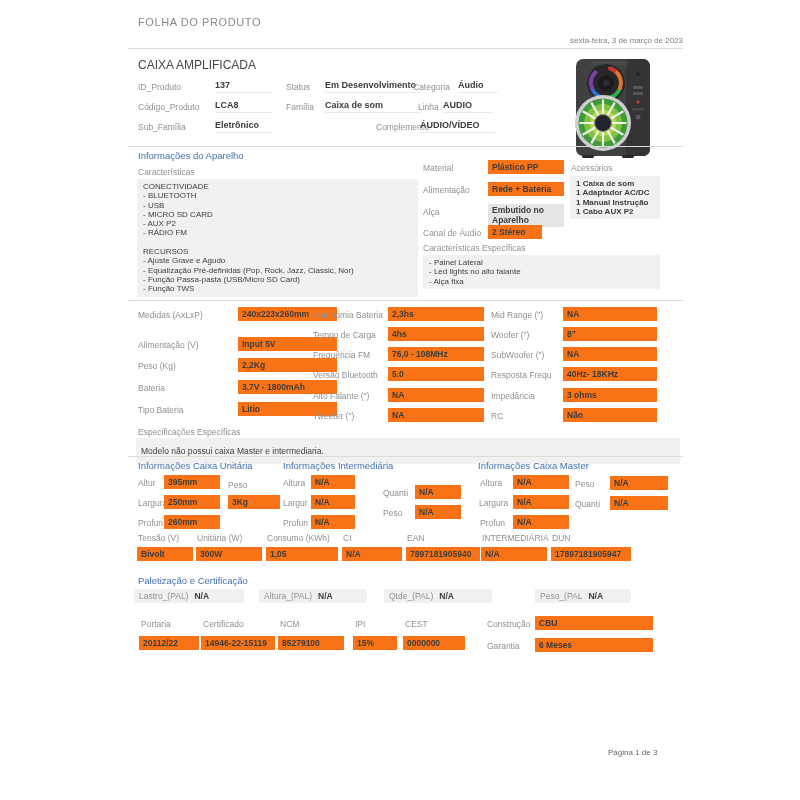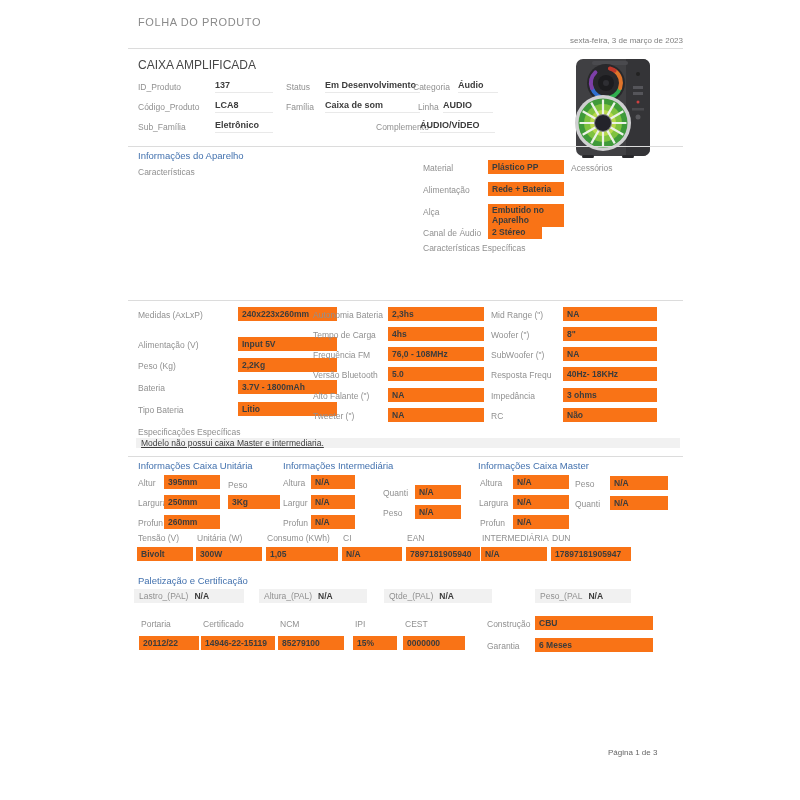--- a/index.html
+++ b/index.html
@@ -11,24 +11,24 @@
          font-size:21px;font-weight:800;color:#4a4a4a;letter-spacing:-.5px;}
   .date{position:absolute;left:480px;top:36px;width:203px;text-align:right;font-size:8px;color:#808080;}
   .ptitle{position:absolute;font-size:12px;color:#474747;white-space:nowrap;}
   .sec{position:absolute;font-size:9.5px;color:#4271ae;white-space:nowrap;}
   .l{position:absolute;font-size:8.5px;color:#909090;white-space:nowrap;}
   .u{position:absolute;font-size:9px;font-weight:bold;color:#3c3c3c;white-space:nowrap;
      border-bottom:1px solid #e9e9e9;padding-bottom:2px;}
   .b{position:absolute;font-size:8.5px;font-weight:bold;color:#3c3c3c;white-space:nowrap;
      background:#f97316;padding:2px 4px;height:10px;}
   .bw{position:absolute;font-size:8.5px;font-weight:bold;color:#3c3c3c;
-      background:#f97316;padding:2px 4px;line-height:9.5px;word-break:break-word;}
+      background:#e5e5e5;padding:2px 4px;line-height:9.5px;word-break:break-word;}
   .pre{position:absolute;font-size:8px;color:#3c3c3c;background:#f1f1f1;
        padding:3px 6px;line-height:9.3px;white-space:pre-line;}
-  .note{position:absolute;font-size:8.5px;color:#3c3c3c;background:#f1f1f1;padding:0 5px;height:10px;white-space:nowrap;text-decoration:underline;}
+  .note{position:absolute;font-size:8.5px;color:#3c3c3c;background:#f1f1f1;padding:8px 5px;height:10px;white-space:nowrap;}
   .pair{position:absolute;font-size:8.5px;background:#f1f1f1;padding:2px 5px;height:10px;white-space:nowrap;}
   .pair .pl{color:#909090;}
   .pair .pv{color:#3c3c3c;font-weight:bold;margin-left:6px;}
   .footer{position:absolute;font-size:8px;color:#666;white-space:nowrap;}
   svg{position:absolute;}
 </style>
 </head>
 <body>
 
 <div class="page">
@@ -94,33 +94,52 @@
     <rect x="66" y="52" width="12" height="2.5" fill="#4a4a4e"></rect>
     <circle cx="72" cy="61" r="2.5" fill="#58585c"></circle>
     <rect x="16" y="99" width="12" height="3" rx="1.5" fill="#29292c"></rect>
     <rect x="56" y="99" width="12" height="3" rx="1.5" fill="#29292c"></rect>
   </svg>
 
   <div class="hr" style="top:146px"></div>
 
   <span class="sec" style="left:138px;top:150px">Informações do Aparelho</span>
   <span class="l" style="left:138px;top:167px">Características</span>
+  <div class="pre" style="left:137px;top:179px;width:269px">CONECTIVIDADE
+- BLUETOOTH
+- USB
+- MICRO SD CARD
+- AUX P2
+- RÁDIO FM
+
+RECURSOS
+- Ajuste Grave e Agudo
+- Equalização Pré-definidas (Pop, Rock, Jazz, Classic, Nor)
+- Função Passa-pasta (USB/Micro SD Card)
+- Função TWS</div>
 
   <span class="l" style="left:423px;top:163px">Material</span>
   <span class="b" style="left:488px;top:160px;width:68px">Plástico PP</span>
   <span class="l" style="left:423px;top:185px">Alimentação</span>
   <span class="b" style="left:488px;top:182px;width:68px">Rede + Bateria</span>
   <span class="l" style="left:423px;top:207px">Alça</span>
   <span class="bw" style="left:488px;top:204px;width:68px">Embutido no Aparelho</span>
   <span class="l" style="left:423px;top:228px">Canal de Áudio</span>
   <span class="b" style="left:488px;top:225px;width:46px">2 Stéreo</span>
 
   <span class="l" style="left:571px;top:163px">Acessórios</span>
+  <div class="pre" style="left:570px;top:176px;width:78px;font-weight:bold">1 Caixa de som
+1 Adaptador AC/DC
+1 Manual Instrução
+1 Cabo AUX P2</div>
 
   <span class="l" style="left:423px;top:243px">Características Específicas</span>
+  <div class="pre" style="left:423px;top:255px;width:225px">- Painel Lateral
+- Led lights no alto falante
+- Alça fixa</div>
 
   <div class="hr" style="top:300px"></div>
 
   <span class="l" style="left:138px;top:310px">Medidas (AxLxP)</span>
   <span class="b" style="left:238px;top:307px;width:91px">240x223x260mm</span>
   <span class="l" style="left:138px;top:340px">Alimentação (V)</span>
   <span class="b" style="left:238px;top:337px;width:91px">Input 5V</span>
   <span class="l" style="left:138px;top:361px">Peso (Kg)</span>
   <span class="b" style="left:238px;top:358px;width:91px">2,2Kg</span>
   <span class="l" style="left:138px;top:383px">Bateria</span>

